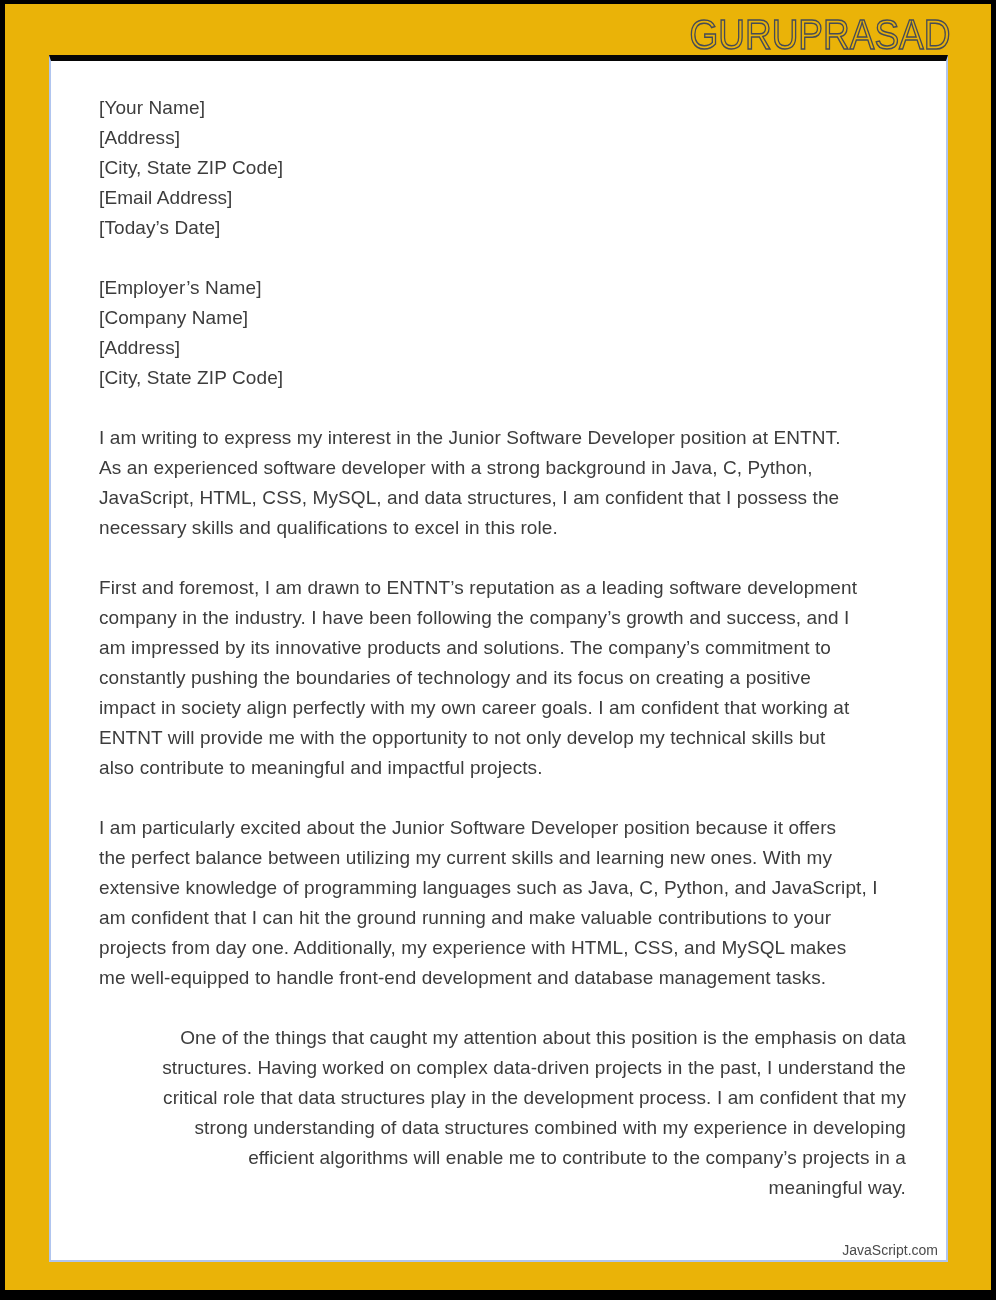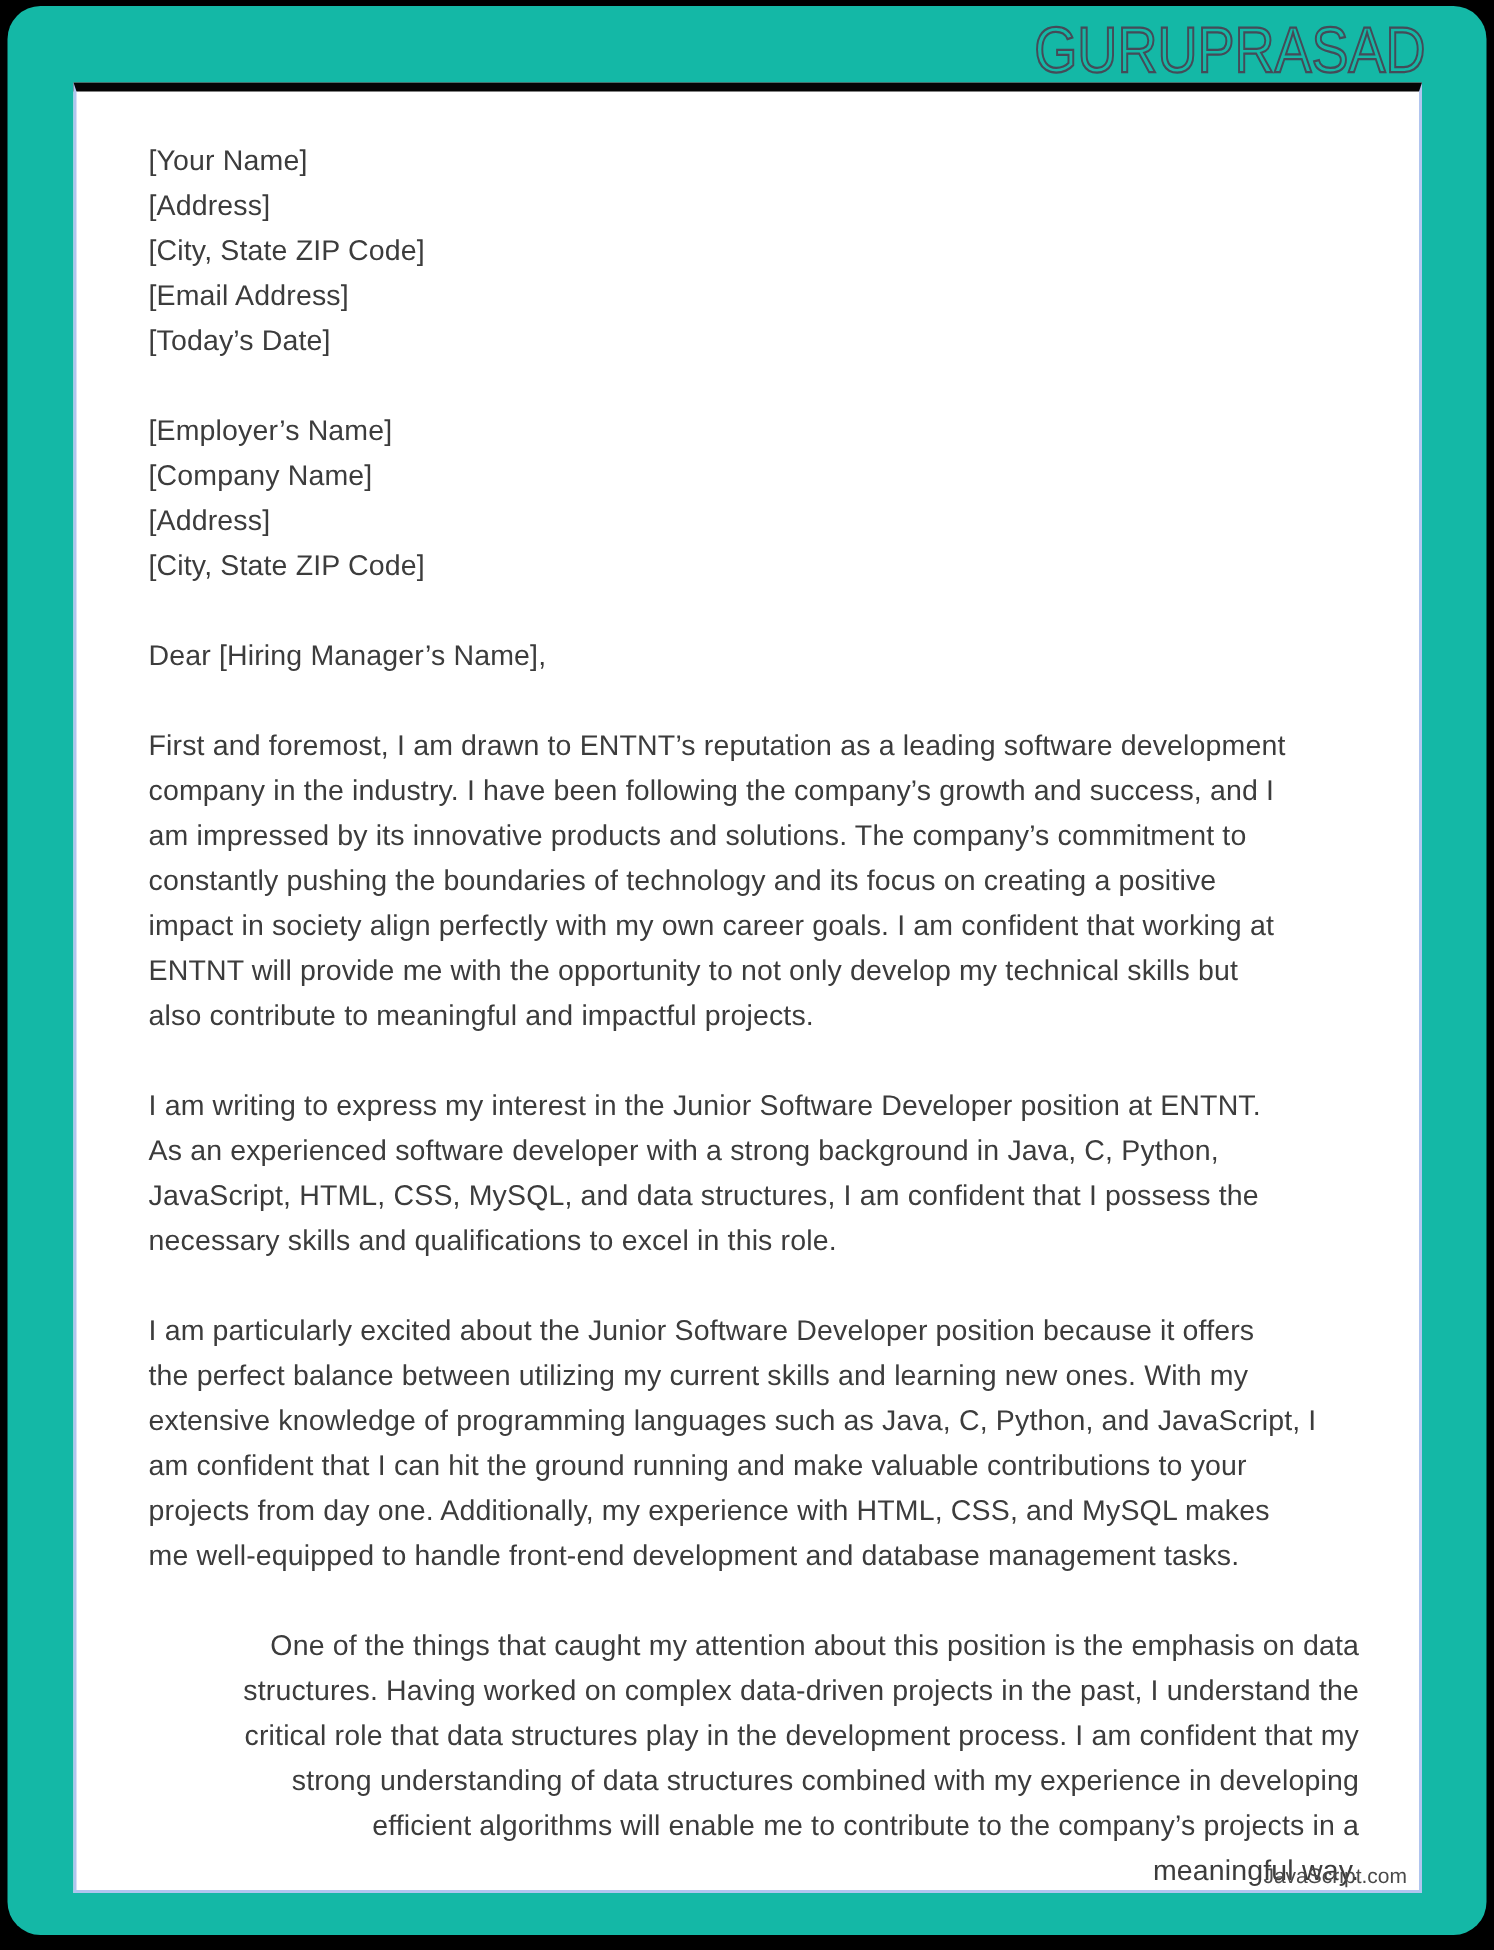--- a/index.html
+++ b/index.html
@@ -6,23 +6,22 @@
   html, body { width: 996px; height: 1300px; }
   body {
     font-family: "Liberation Sans", "DejaVu Sans", sans-serif;
     background: #000;
     position: relative;
     overflow: hidden;
   }
   .screen {
     position: absolute;
     left: 5px; top: 4px; right: 5px; bottom: 10px;
-    background: #14b8a6;
+    background: #eab308;
     overflow: hidden;
-    border-radius: 22px;
   }
   .brand {
     position: absolute;
     top: 6px;
     right: 41px;
     font-size: 43px;
     font-weight: 400;
     letter-spacing: 0px;
     color: #454b58;
     -webkit-text-fill-color: transparent;
@@ -79,34 +78,33 @@
 [Address]
 [City, State ZIP Code]
 [Email Address]
 [Today’s Date]</div>
 
       <div class="block">[Employer’s Name]
 [Company Name]
 [Address]
 [City, State ZIP Code]</div>
 
-      <div class="block">Dear [Hiring Manager’s Name],</div>
+
+      <div class="block">I am writing to express my interest in the Junior Software Developer position at ENTNT.
+As an experienced software developer with a strong background in Java, C, Python,
+JavaScript, HTML, CSS, MySQL, and data structures, I am confident that I possess the
+necessary skills and qualifications to excel in this role.</div>
 
       <div class="block">First and foremost, I am drawn to ENTNT’s reputation as a leading software development
 company in the industry. I have been following the company’s growth and success, and I
 am impressed by its innovative products and solutions. The company’s commitment to
 constantly pushing the boundaries of technology and its focus on creating a positive
 impact in society align perfectly with my own career goals. I am confident that working at
 ENTNT will provide me with the opportunity to not only develop my technical skills but
 also contribute to meaningful and impactful projects.</div>
-
-      <div class="block">I am writing to express my interest in the Junior Software Developer position at ENTNT.
-As an experienced software developer with a strong background in Java, C, Python,
-JavaScript, HTML, CSS, MySQL, and data structures, I am confident that I possess the
-necessary skills and qualifications to excel in this role.</div>
 
       <div class="block">I am particularly excited about the Junior Software Developer position because it offers
 the perfect balance between utilizing my current skills and learning new ones. With my
 extensive knowledge of programming languages such as Java, C, Python, and JavaScript, I
 am confident that I can hit the ground running and make valuable contributions to your
 projects from day one. Additionally, my experience with HTML, CSS, and MySQL makes
 me well-equipped to handle front-end development and database management tasks.</div>
 
       <div class="block">One of the things that caught my attention about this position is the emphasis on data
 structures. Having worked on complex data-driven projects in the past, I understand the

